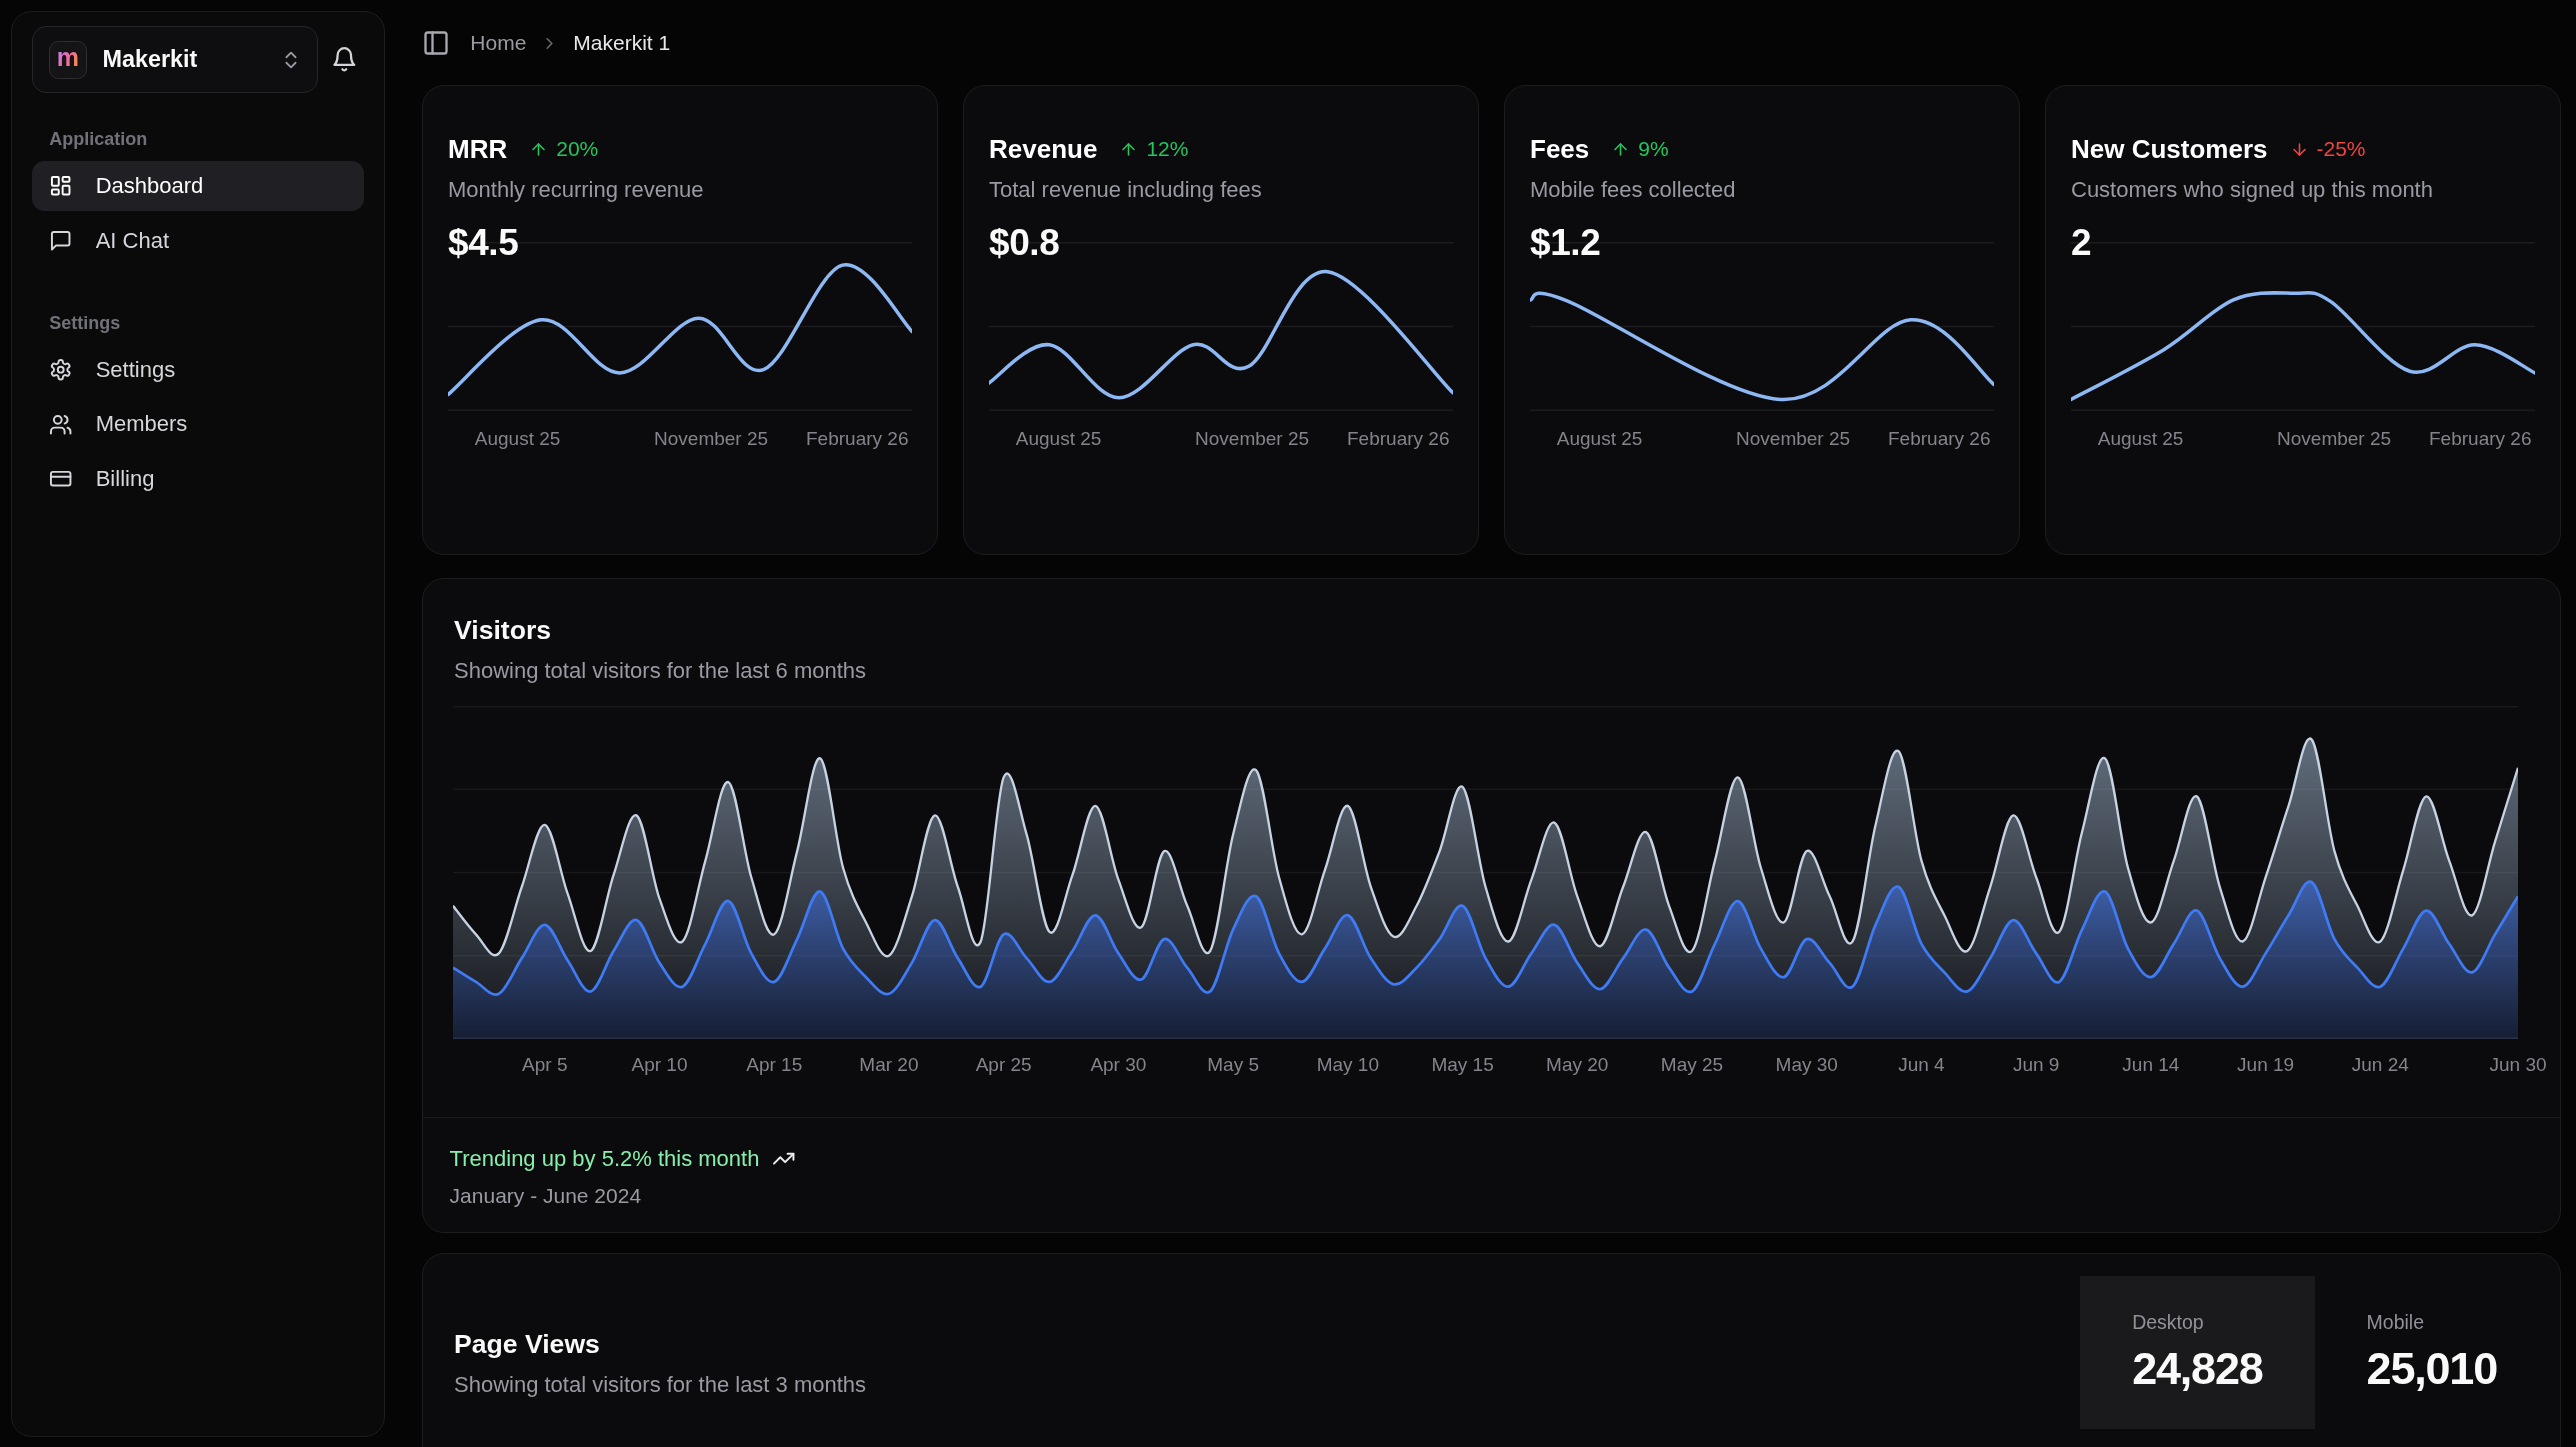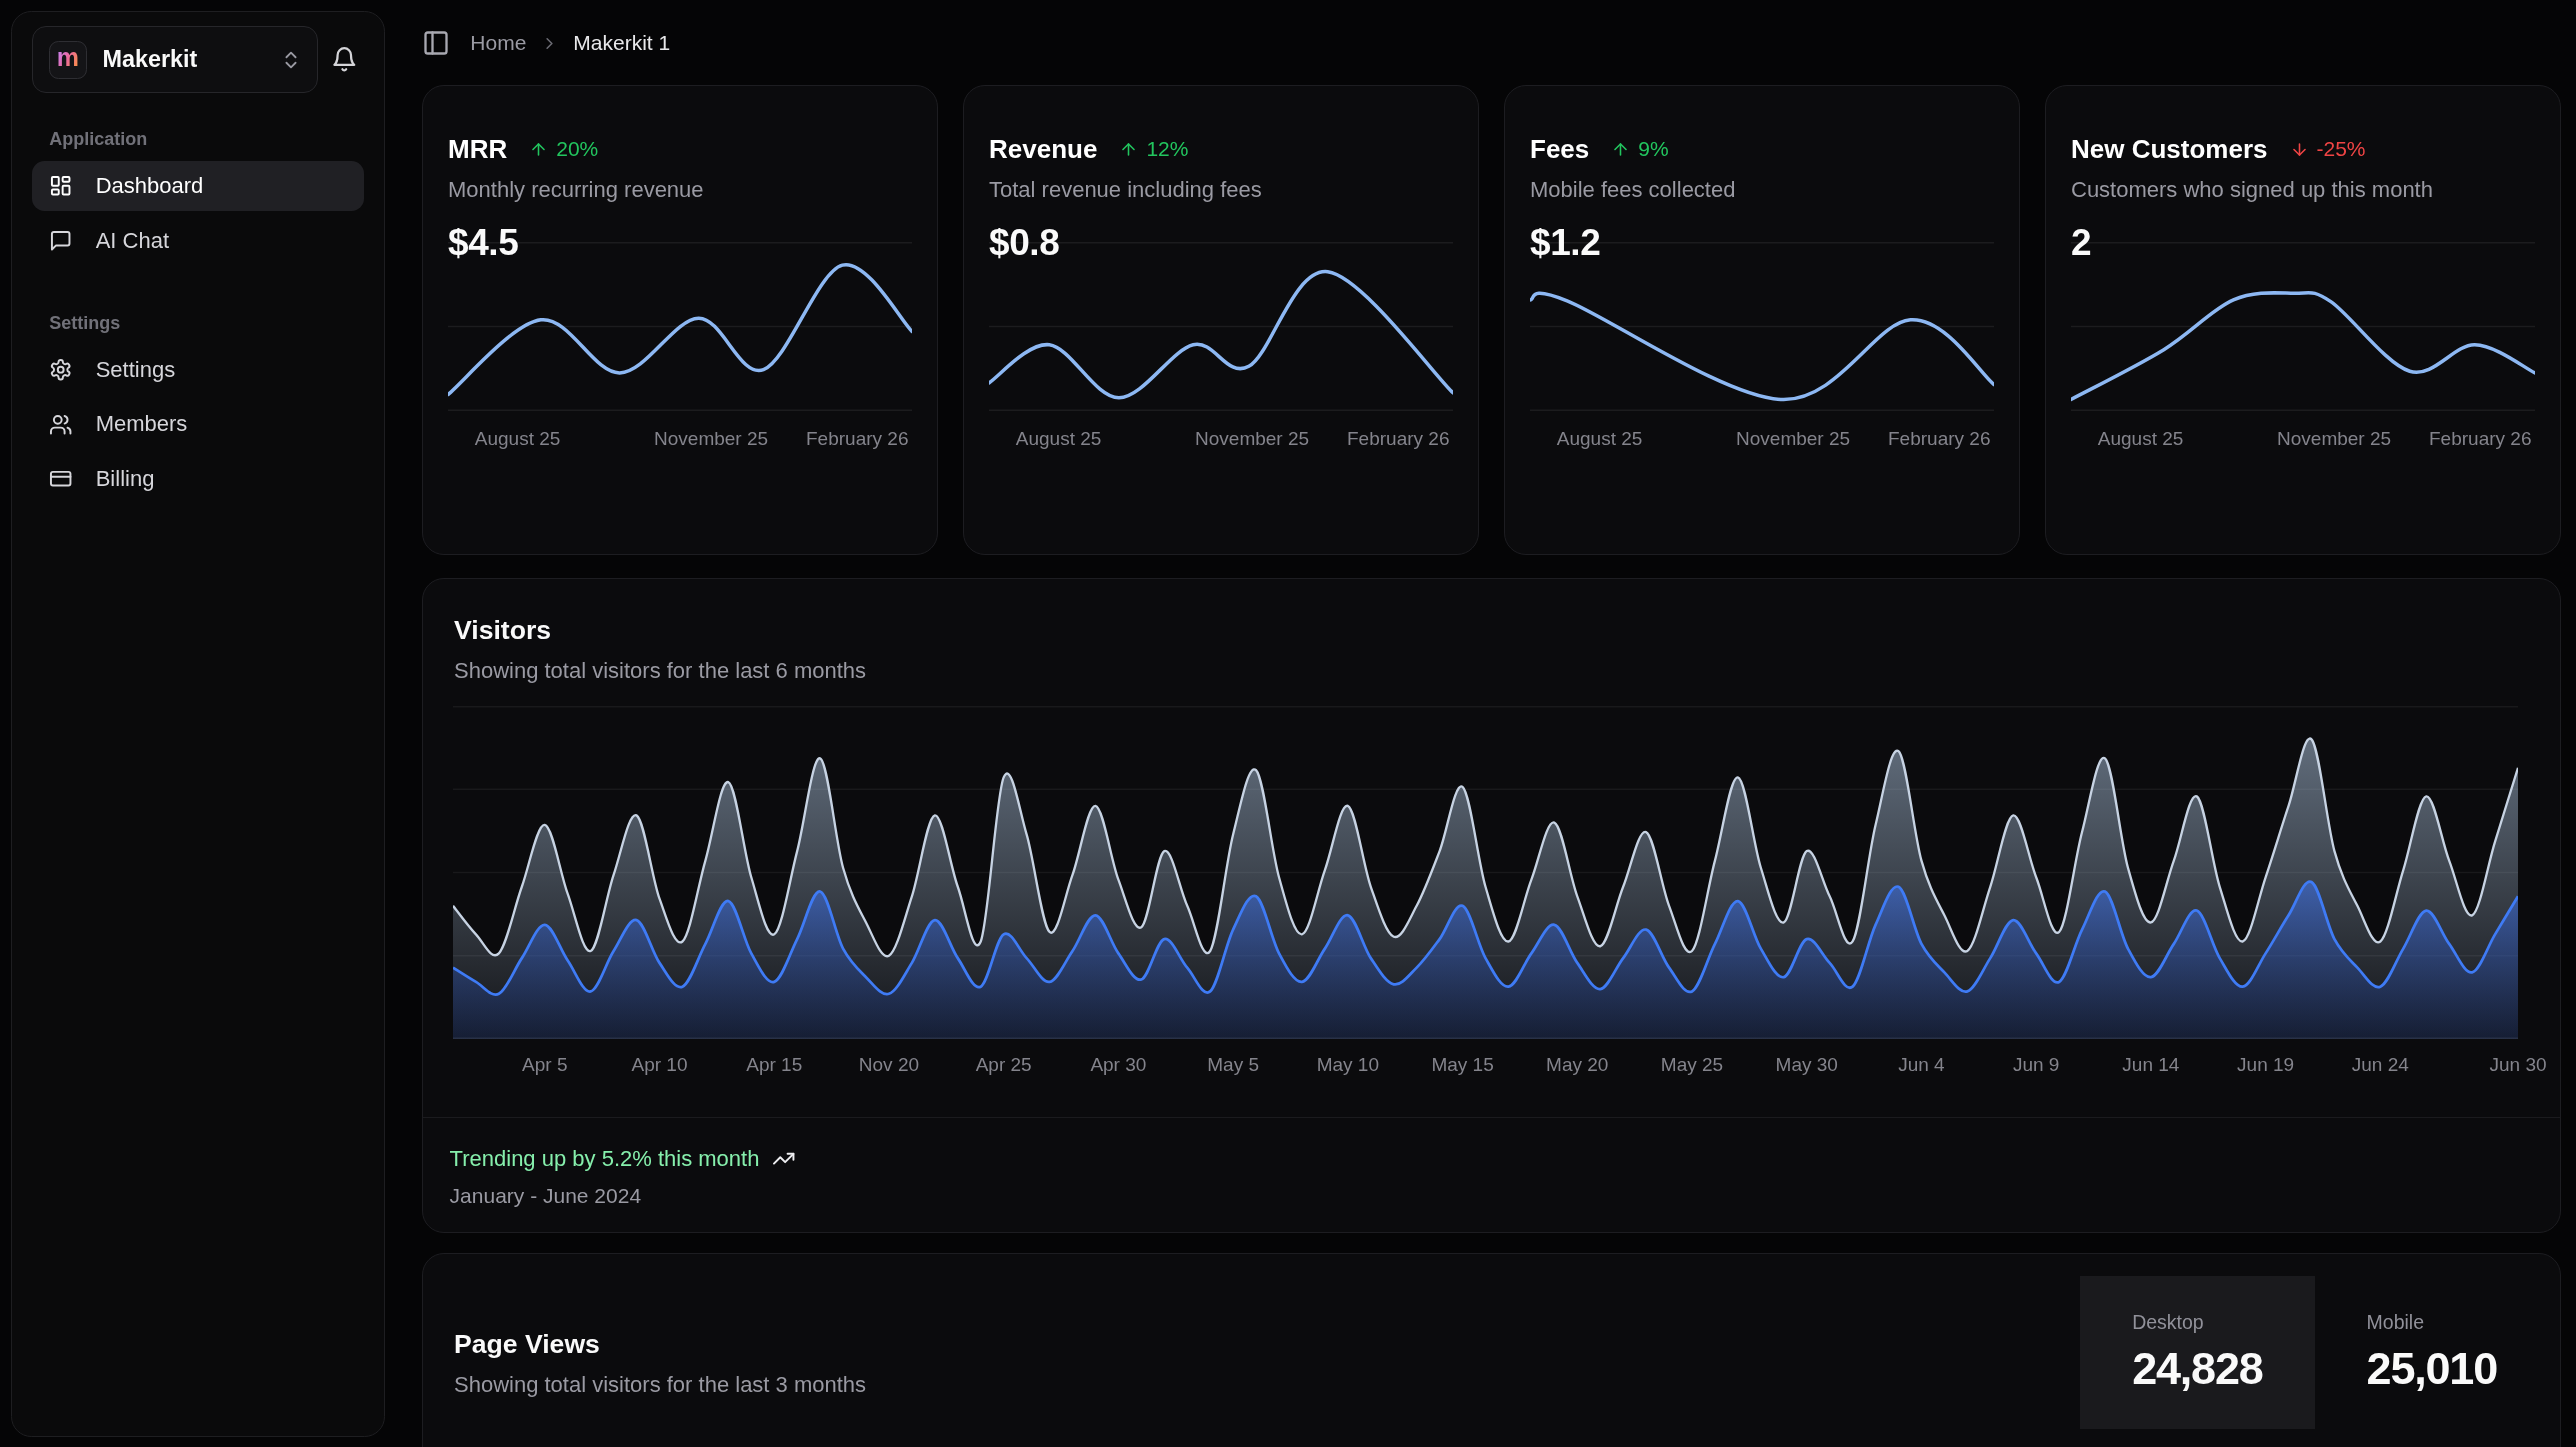--- a/index.html
+++ b/index.html
@@ -392,21 +392,21 @@
             <path d="M 0 255.6 C 4.9259259259259265 261.6857142857143 19.703703703703702 281.9714285714286 29.555555555555557 292.11428571428576 C 39.40740740740741 302.2571428571429 49.25925925925926 326.6 59.111111111111114 316.45714285714286 C 68.96296296296296 306.3142857142857 78.81481481481482 258.64285714285717 88.66666666666667 231.25714285714287 C 98.51851851851852 203.87142857142857 108.37037037037038 150.62142857142854 118.22222222222223 152.1428571428571 C 128.07407407407408 153.66428571428568 137.92592592592592 213.50714285714284 147.77777777777777 240.38571428571427 C 157.62962962962962 267.26428571428573 167.4814814814815 317.4714285714286 177.33333333333334 313.4142857142857 C 187.1851851851852 309.35714285714283 197.03703703703704 244.95 206.88888888888889 216.04285714285714 C 216.74074074074073 187.1357142857143 226.5925925925926 134.90000000000003 236.44444444444446 139.9714285714286 C 246.2962962962963 145.04285714285714 256.14814814814815 219.59285714285713 266 246.47142857142856 C 275.85185185185185 273.34999999999997 285.7037037037037 309.35714285714283 295.55555555555554 301.24285714285713 C 305.4074074074074 293.12857142857143 315.25925925925924 231.76428571428573 325.1111111111111 197.7857142857143 C 334.96296296296293 163.80714285714288 344.81481481481484 93.82142857142857 354.6666666666667 97.37142857142857 C 364.51851851851853 100.92142857142856 374.3703703703703 186.62857142857143 384.2222222222222 219.0857142857143 C 394.074074074074 251.54285714285714 403.9259259259259 297.6928571428572 413.77777777777777 292.11428571428576 C 423.6296296296296 286.53571428571433 433.48148148148147 223.14285714285717 443.3333333333333 185.61428571428573 C 453.18518518518516 148.0857142857143 463.03703703703707 63.39285714285712 472.8888888888889 66.94285714285712 C 482.74074074074076 70.49285714285712 492.5925925925926 171.9214285714286 502.44444444444446 206.91428571428574 C 512.2962962962963 241.90714285714287 522.1481481481482 258.13571428571424 532 276.9 C 541.8518518518518 295.6642857142857 551.7037037037037 325.0785714285714 561.5555555555555 319.5 C 571.4074074074074 313.9214285714286 581.2592592592592 273.35 591.1111111111111 243.42857142857144 C 600.9629629629629 213.50714285714287 610.8148148148148 142.00000000000003 620.6666666666666 139.9714285714286 C 630.5185185185185 137.94285714285715 640.3703703703703 204.37857142857143 650.2222222222222 231.25714285714287 C 660.074074074074 258.1357142857143 669.9259259259259 324.57142857142856 679.7777777777777 301.24285714285713 C 689.6296296296296 277.9142857142857 699.4814814814815 114.10714285714285 709.3333333333334 91.28571428571428 C 719.1851851851852 68.46428571428571 729.0370370370371 131.34999999999997 738.8888888888889 164.3142857142857 C 748.7407407407408 197.2785714285714 758.5925925925925 280.45 768.4444444444443 289.07142857142856 C 778.2962962962962 297.6928571428571 788.1481481481482 242.92142857142858 798 216.04285714285714 C 807.8518518518518 189.1642857142857 817.7037037037037 126.78571428571429 827.5555555555555 127.80000000000001 C 837.4074074074074 128.81428571428572 847.2592592592594 196.26428571428573 857.1111111111112 222.12857142857143 C 866.962962962963 247.99285714285713 876.8148148148148 289.07142857142856 886.6666666666666 282.98571428571427 C 896.5185185185185 276.9 906.3703703703703 190.17857142857144 916.2222222222222 185.61428571428573 C 926.074074074074 181.05 935.925925925926 234.3 945.7777777777778 255.6 C 955.6296296296297 276.9 965.4814814814814 328.62857142857143 975.3333333333333 313.4142857142857 C 985.1851851851851 298.2 995.0370370370371 202.85714285714283 1004.8888888888889 164.3142857142857 C 1014.7407407407408 125.77142857142854 1024.5925925925926 73.02857142857141 1034.4444444444446 82.15714285714284 C 1044.2962962962965 91.28571428571428 1054.1481481481483 184.09285714285713 1064 219.0857142857143 C 1073.8518518518517 254.07857142857145 1083.7037037037035 293.63571428571436 1093.5555555555554 292.11428571428576 C 1103.4074074074074 290.59285714285716 1113.2592592592591 237.34285714285716 1123.111111111111 209.95714285714286 C 1132.962962962963 182.57142857142856 1142.8148148148148 124.25000000000001 1152.6666666666667 127.80000000000001 C 1162.5185185185187 131.35000000000002 1172.3703703703704 203.36428571428573 1182.2222222222222 231.25714285714287 C 1192.074074074074 259.15 1201.925925925926 291.09999999999997 1211.7777777777778 295.15714285714284 C 1221.6296296296296 299.2142857142857 1231.4814814814813 273.85714285714283 1241.3333333333333 255.6 C 1251.1851851851852 237.34285714285716 1261.037037037037 210.9714285714286 1270.888888888889 185.61428571428573 C 1280.7407407407409 160.25714285714287 1290.5925925925926 95.85 1300.4444444444443 103.45714285714286 C 1310.296296296296 111.06428571428572 1320.1481481481483 198.29285714285714 1330 231.25714285714287 C 1339.8518518518517 264.2214285714286 1349.7037037037035 302.76428571428573 1359.5555555555554 301.24285714285713 C 1369.4074074074074 299.72142857142853 1379.2592592592591 247.4857142857143 1389.111111111111 222.12857142857143 C 1398.962962962963 196.77142857142857 1408.8148148148148 145.54999999999995 1418.6666666666667 149.09999999999997 C 1428.5185185185187 152.64999999999998 1438.3703703703704 217.05714285714288 1448.2222222222222 243.42857142857144 C 1458.074074074074 269.8 1467.925925925926 309.35714285714283 1477.7777777777778 307.3285714285714 C 1487.6296296296296 305.3 1497.4814814814815 255.60000000000002 1507.3333333333333 231.25714285714287 C 1517.185185185185 206.9142857142857 1527.0370370370367 157.2142857142857 1536.8888888888887 161.27142857142854 C 1546.7407407407406 165.3285714285714 1556.5925925925926 230.24285714285713 1566.4444444444446 255.6 C 1576.2962962962965 280.95714285714286 1586.1481481481483 323.05 1596 313.4142857142857 C 1605.8518518518517 303.7785714285714 1615.703703703704 234.80714285714288 1625.5555555555557 197.7857142857143 C 1635.4074074074074 160.76428571428573 1645.2592592592594 89.7642857142857 1655.111111111111 91.28571428571428 C 1664.9629629629628 92.80714285714285 1674.8148148148146 175.97857142857146 1684.6666666666665 206.91428571428574 C 1694.5185185185185 237.85000000000002 1704.3703703703704 280.45 1714.2222222222224 276.9 C 1724.0740740740744 273.34999999999997 1733.925925925926 191.19285714285715 1743.7777777777778 185.61428571428573 C 1753.6296296296296 180.0357142857143 1763.4814814814813 224.15714285714287 1773.3333333333333 243.42857142857144 C 1783.1851851851852 262.7 1793.037037037037 316.45714285714286 1802.888888888889 301.24285714285713 C 1812.7407407407409 286.0285714285714 1822.5925925925926 192.7142857142857 1832.4444444444443 152.1428571428571 C 1842.296296296296 111.57142857142853 1852.1481481481478 50.20714285714282 1861.9999999999998 57.81428571428569 C 1871.8518518518517 65.42142857142855 1881.7037037037037 162.79285714285714 1891.5555555555557 197.7857142857143 C 1901.4074074074076 232.77857142857147 1911.2592592592594 248.50000000000003 1921.111111111111 267.7714285714286 C 1930.9629629629628 287.04285714285714 1940.8148148148148 319.5 1950.6666666666665 313.4142857142857 C 1960.5185185185182 307.3285714285714 1970.3703703703702 260.1642857142857 1980.2222222222222 231.25714285714287 C 1990.0740740740741 202.35000000000002 1999.9259259259259 142.00000000000003 2009.7777777777778 139.9714285714286 C 2019.6296296296298 137.94285714285715 2029.4814814814815 194.2357142857143 2039.3333333333335 219.0857142857143 C 2049.185185185185 243.93571428571428 2059.0370370370374 298.70714285714286 2068.888888888889 289.07142857142856 C 2078.740740740741 279.43571428571425 2088.5925925925926 198.29285714285712 2098.4444444444443 161.27142857142854 C 2108.296296296296 124.24999999999997 2118.1481481481483 59.33571428571425 2128 66.94285714285712 C 2137.8518518518517 74.54999999999998 2147.703703703704 171.9214285714286 2157.5555555555557 206.91428571428574 C 2167.4074074074074 241.90714285714287 2177.259259259259 278.4214285714286 2187.111111111111 276.9 C 2196.9629629629626 275.3785714285714 2206.8148148148152 224.66428571428574 2216.666666666667 197.7857142857143 C 2226.5185185185187 170.90714285714287 2236.3703703703704 110.05000000000001 2246.222222222222 115.62857142857143 C 2256.074074074074 121.20714285714286 2265.925925925926 200.32142857142858 2275.777777777778 231.25714285714287 C 2285.6296296296296 262.1928571428572 2295.4814814814818 303.27142857142854 2305.3333333333335 301.24285714285713 C 2315.185185185185 299.2142857142857 2325.037037037037 247.99285714285713 2334.8888888888887 219.0857142857143 C 2344.7407407407404 190.17857142857144 2354.5925925925926 157.21428571428572 2364.4444444444443 127.80000000000001 C 2374.296296296296 98.38571428571429 2384.1481481481483 32.96428571428568 2394 42.599999999999966 C 2403.8518518518517 52.23571428571425 2413.703703703704 150.11428571428573 2423.5555555555557 185.61428571428573 C 2433.4074074074074 221.11428571428573 2443.2592592592596 236.32857142857142 2453.1111111111113 255.6 C 2462.962962962963 274.87142857142857 2472.814814814815 308.84999999999997 2482.6666666666665 301.24285714285713 C 2492.5185185185182 293.6357142857143 2502.3703703703704 240.89285714285714 2512.222222222222 209.95714285714286 C 2522.074074074074 179.02142857142857 2531.925925925926 117.65714285714286 2541.777777777778 115.62857142857143 C 2551.6296296296296 113.60000000000001 2561.4814814814818 172.42857142857144 2571.3333333333335 197.7857142857143 C 2581.185185185185 223.14285714285717 2591.037037037037 271.8285714285715 2600.8888888888887 267.7714285714286 C 2610.7407407407404 263.7142857142857 2620.5925925925926 204.8857142857143 2630.4444444444443 173.44285714285715 C 2640.296296296296 142 2655.074074074074 94.83571428571427 2660 79.1142857142857 L 2660 426 L 0 426 Z" fill="url(#gradUpper)"></path>
             <path d="M 0 334.7142857142857 C 4.9259259259259265 337.75714285714287 19.703703703703702 347.39285714285717 29.555555555555557 352.9714285714286 C 39.40740740740741 358.55 49.25925925925926 373.25714285714287 59.111111111111114 368.1857142857143 C 68.96296296296296 363.11428571428576 78.81481481481482 337.25 88.66666666666667 322.54285714285714 C 98.51851851851852 307.8357142857143 108.37037037037038 279.4357142857143 118.22222222222223 279.9428571428572 C 128.07407407407408 280.45000000000005 137.92592592592592 311.3857142857143 147.77777777777777 325.5857142857143 C 157.62962962962962 339.7857142857143 167.4814814814815 367.1714285714286 177.33333333333334 365.14285714285717 C 187.1851851851852 363.11428571428576 197.03703703703704 328.62857142857143 206.88888888888889 313.4142857142857 C 216.74074074074073 298.2 226.5925925925926 271.3214285714286 236.44444444444446 273.8571428571429 C 246.2962962962963 276.39285714285717 256.14814814814815 314.42857142857144 266 328.62857142857143 C 275.85185185185185 342.8285714285714 285.7037037037037 363.11428571428576 295.55555555555554 359.0571428571429 C 305.4074074074074 355 315.25925925925924 322.54285714285714 325.1111111111111 304.2857142857143 C 334.96296296296293 286.0285714285714 344.81481481481484 247.48571428571427 354.6666666666667 249.5142857142857 C 364.51851851851853 251.54285714285714 374.3703703703703 299.2142857142857 384.2222222222222 316.45714285714286 C 394.074074074074 333.7 403.9259259259259 356.01428571428573 413.77777777777777 352.9714285714286 C 423.6296296296296 349.92857142857144 433.48148148148147 317.47142857142853 443.3333333333333 298.2 C 453.18518518518516 278.92857142857144 463.03703703703707 235.31428571428572 472.8888888888889 237.34285714285716 C 482.74074074074076 239.3714285714286 492.5925925925926 292.1142857142857 502.44444444444446 310.37142857142857 C 512.2962962962963 328.62857142857143 522.1481481481482 337.25 532 346.8857142857143 C 541.8518518518518 356.5214285714286 551.7037037037037 371.22857142857146 561.5555555555555 368.1857142857143 C 571.4074074074074 365.14285714285717 581.2592592592592 344.35 591.1111111111111 328.62857142857143 C 600.9629629629629 312.90714285714284 610.8148148148148 274.8714285714286 620.6666666666666 273.8571428571429 C 630.5185185185185 272.84285714285716 640.3703703703703 308.34285714285716 650.2222222222222 322.54285714285714 C 660.074074074074 336.74285714285713 669.9259259259259 364.12857142857143 679.7777777777777 359.0571428571429 C 689.6296296296296 353.9857142857143 699.4814814814815 298.20000000000005 709.3333333333334 292.11428571428576 C 719.1851851851852 286.02857142857147 729.0370370370371 312.4 738.8888888888889 322.54285714285714 C 748.7407407407408 332.6857142857143 758.5925925925925 354.49285714285713 768.4444444444443 352.9714285714286 C 778.2962962962962 351.45000000000005 788.1481481481482 327.6142857142857 798 313.4142857142857 C 807.8518518518518 299.2142857142857 817.7037037037037 267.26428571428573 827.5555555555555 267.7714285714286 C 837.4074074074074 268.27857142857147 847.2592592592594 302.76428571428573 857.1111111111112 316.45714285714286 C 866.962962962963 330.15 876.8148148148148 352.9714285714286 886.6666666666666 349.92857142857144 C 896.5185185185185 346.8857142857143 906.3703703703703 300.73571428571427 916.2222222222222 298.2 C 926.074074074074 295.6642857142857 935.925925925926 323.5571428571429 945.7777777777778 334.7142857142857 C 955.6296296296297 345.87142857142857 965.4814814814814 373.25714285714287 975.3333333333333 365.14285714285717 C 985.1851851851851 357.02857142857147 995.0370370370371 306.31428571428575 1004.8888888888889 286.02857142857147 C 1014.7407407407408 265.7428571428572 1024.5925925925926 238.3571428571429 1034.4444444444446 243.42857142857144 C 1044.2962962962965 248.5 1054.1481481481483 298.2 1064 316.45714285714286 C 1073.8518518518517 334.7142857142857 1083.7037037037035 353.9857142857143 1093.5555555555554 352.9714285714286 C 1103.4074074074074 351.95714285714286 1113.2592592592591 324.57142857142856 1123.111111111111 310.37142857142857 C 1132.962962962963 296.1714285714286 1142.8148148148148 265.7428571428572 1152.6666666666667 267.7714285714286 C 1162.5185185185187 269.8 1172.3703703703704 307.8357142857143 1182.2222222222222 322.54285714285714 C 1192.074074074074 337.25 1201.925925925926 353.9857142857143 1211.7777777777778 356.01428571428573 C 1221.6296296296296 358.04285714285714 1231.4814814814813 344.35 1241.3333333333333 334.7142857142857 C 1251.1851851851852 325.0785714285714 1261.037037037037 311.3857142857143 1270.888888888889 298.2 C 1280.7407407407409 285.0142857142857 1290.5925925925926 251.54285714285714 1300.4444444444443 255.6 C 1310.296296296296 259.65714285714284 1320.1481481481483 305.3 1330 322.54285714285714 C 1339.8518518518517 339.7857142857143 1349.7037037037035 360.0714285714286 1359.5555555555554 359.0571428571429 C 1369.4074074074074 358.04285714285714 1379.2592592592591 329.6428571428571 1389.111111111111 316.45714285714286 C 1398.962962962963 303.2714285714286 1408.8148148148148 277.91428571428577 1418.6666666666667 279.9428571428572 C 1428.5185185185187 281.9714285714286 1438.3703703703704 314.9357142857143 1448.2222222222222 328.62857142857143 C 1458.074074074074 342.32142857142856 1467.925925925926 363.11428571428576 1477.7777777777778 362.1 C 1487.6296296296296 361.0857142857143 1497.4814814814815 335.2214285714286 1507.3333333333333 322.54285714285714 C 1517.185185185185 309.8642857142857 1527.0370370370367 284.00000000000006 1536.8888888888887 286.02857142857147 C 1546.7407407407406 288.0571428571429 1556.5925925925926 321.52857142857147 1566.4444444444446 334.7142857142857 C 1576.2962962962965 347.9 1586.1481481481483 370.2142857142857 1596 365.14285714285717 C 1605.8518518518517 360.0714285714286 1615.703703703704 323.5571428571429 1625.5555555555557 304.2857142857143 C 1635.4074074074074 285.0142857142857 1645.2592592592594 248.5 1655.111111111111 249.5142857142857 C 1664.9629629629628 250.5285714285714 1674.8148148148146 294.1428571428571 1684.6666666666665 310.37142857142857 C 1694.5185185185185 326.6 1704.3703703703704 348.9142857142857 1714.2222222222224 346.8857142857143 C 1724.0740740740744 344.8571428571429 1733.925925925926 301.24285714285713 1743.7777777777778 298.2 C 1753.6296296296296 295.15714285714284 1763.4814814814813 318.48571428571427 1773.3333333333333 328.62857142857143 C 1783.1851851851852 338.7714285714286 1793.037037037037 367.1714285714286 1802.888888888889 359.0571428571429 C 1812.7407407407409 350.9428571428572 1822.5925925925926 301.2428571428572 1832.4444444444443 279.9428571428572 C 1842.296296296296 258.64285714285717 1852.1481481481478 227.20000000000002 1861.9999999999998 231.25714285714287 C 1871.8518518518517 235.31428571428572 1881.7037037037037 286.0285714285714 1891.5555555555557 304.2857142857143 C 1901.4074074074076 322.54285714285714 1911.2592592592594 330.65714285714284 1921.111111111111 340.8 C 1930.9629629629628 350.9428571428572 1940.8148148148148 368.1857142857143 1950.6666666666665 365.14285714285717 C 1960.5185185185182 362.1 1970.3703703703702 337.75714285714287 1980.2222222222222 322.54285714285714 C 1990.0740740740741 307.3285714285714 1999.9259259259259 274.8714285714286 2009.7777777777778 273.8571428571429 C 2019.6296296296298 272.84285714285716 2029.4814814814815 303.2714285714286 2039.3333333333335 316.45714285714286 C 2049.185185185185 329.6428571428571 2059.0370370370374 358.04285714285714 2068.888888888889 352.9714285714286 C 2078.740740740741 347.90000000000003 2088.5925925925926 305.30000000000007 2098.4444444444443 286.02857142857147 C 2108.296296296296 266.75714285714287 2118.1481481481483 233.2857142857143 2128 237.34285714285716 C 2137.8518518518517 241.4 2147.703703703704 292.1142857142857 2157.5555555555557 310.37142857142857 C 2167.4074074074074 328.62857142857143 2177.259259259259 347.90000000000003 2187.111111111111 346.8857142857143 C 2196.9629629629626 345.87142857142857 2206.8148148148152 318.48571428571427 2216.666666666667 304.2857142857143 C 2226.5185185185187 290.0857142857143 2236.3703703703704 258.64285714285717 2246.222222222222 261.6857142857143 C 2256.074074074074 264.72857142857146 2265.925925925926 306.3142857142857 2275.777777777778 322.54285714285714 C 2285.6296296296296 338.7714285714286 2295.4814814814818 360.0714285714286 2305.3333333333335 359.0571428571429 C 2315.185185185185 358.04285714285714 2325.037037037037 331.6714285714286 2334.8888888888887 316.45714285714286 C 2344.7407407407404 301.24285714285713 2354.5925925925926 282.9857142857143 2364.4444444444443 267.7714285714286 C 2374.296296296296 252.55714285714288 2384.1481481481483 220.10000000000002 2394 225.17142857142858 C 2403.8518518518517 230.24285714285713 2413.703703703704 279.9428571428571 2423.5555555555557 298.2 C 2433.4074074074074 316.45714285714286 2443.2592592592596 324.57142857142856 2453.1111111111113 334.7142857142857 C 2462.962962962963 344.8571428571429 2472.814814814815 363.11428571428576 2482.6666666666665 359.0571428571429 C 2492.5185185185182 355 2502.3703703703704 326.6 2512.222222222222 310.37142857142857 C 2522.074074074074 294.1428571428571 2531.925925925926 262.70000000000005 2541.777777777778 261.6857142857143 C 2551.6296296296296 260.6714285714286 2561.4814814814818 291.1 2571.3333333333335 304.2857142857143 C 2581.185185185185 317.47142857142853 2591.037037037037 342.8285714285714 2600.8888888888887 340.8 C 2610.7407407407404 338.7714285714286 2620.5925925925926 308.34285714285716 2630.4444444444443 292.11428571428576 C 2640.296296296296 275.88571428571436 2655.074074074074 251.54285714285717 2660 243.42857142857144 L 2660 426 L 0 426 Z" fill="url(#gradLower)"></path>
             <path d="M 0 255.6 C 4.9259259259259265 261.6857142857143 19.703703703703702 281.9714285714286 29.555555555555557 292.11428571428576 C 39.40740740740741 302.2571428571429 49.25925925925926 326.6 59.111111111111114 316.45714285714286 C 68.96296296296296 306.3142857142857 78.81481481481482 258.64285714285717 88.66666666666667 231.25714285714287 C 98.51851851851852 203.87142857142857 108.37037037037038 150.62142857142854 118.22222222222223 152.1428571428571 C 128.07407407407408 153.66428571428568 137.92592592592592 213.50714285714284 147.77777777777777 240.38571428571427 C 157.62962962962962 267.26428571428573 167.4814814814815 317.4714285714286 177.33333333333334 313.4142857142857 C 187.1851851851852 309.35714285714283 197.03703703703704 244.95 206.88888888888889 216.04285714285714 C 216.74074074074073 187.1357142857143 226.5925925925926 134.90000000000003 236.44444444444446 139.9714285714286 C 246.2962962962963 145.04285714285714 256.14814814814815 219.59285714285713 266 246.47142857142856 C 275.85185185185185 273.34999999999997 285.7037037037037 309.35714285714283 295.55555555555554 301.24285714285713 C 305.4074074074074 293.12857142857143 315.25925925925924 231.76428571428573 325.1111111111111 197.7857142857143 C 334.96296296296293 163.80714285714288 344.81481481481484 93.82142857142857 354.6666666666667 97.37142857142857 C 364.51851851851853 100.92142857142856 374.3703703703703 186.62857142857143 384.2222222222222 219.0857142857143 C 394.074074074074 251.54285714285714 403.9259259259259 297.6928571428572 413.77777777777777 292.11428571428576 C 423.6296296296296 286.53571428571433 433.48148148148147 223.14285714285717 443.3333333333333 185.61428571428573 C 453.18518518518516 148.0857142857143 463.03703703703707 63.39285714285712 472.8888888888889 66.94285714285712 C 482.74074074074076 70.49285714285712 492.5925925925926 171.9214285714286 502.44444444444446 206.91428571428574 C 512.2962962962963 241.90714285714287 522.1481481481482 258.13571428571424 532 276.9 C 541.8518518518518 295.6642857142857 551.7037037037037 325.0785714285714 561.5555555555555 319.5 C 571.4074074074074 313.9214285714286 581.2592592592592 273.35 591.1111111111111 243.42857142857144 C 600.9629629629629 213.50714285714287 610.8148148148148 142.00000000000003 620.6666666666666 139.9714285714286 C 630.5185185185185 137.94285714285715 640.3703703703703 204.37857142857143 650.2222222222222 231.25714285714287 C 660.074074074074 258.1357142857143 669.9259259259259 324.57142857142856 679.7777777777777 301.24285714285713 C 689.6296296296296 277.9142857142857 699.4814814814815 114.10714285714285 709.3333333333334 91.28571428571428 C 719.1851851851852 68.46428571428571 729.0370370370371 131.34999999999997 738.8888888888889 164.3142857142857 C 748.7407407407408 197.2785714285714 758.5925925925925 280.45 768.4444444444443 289.07142857142856 C 778.2962962962962 297.6928571428571 788.1481481481482 242.92142857142858 798 216.04285714285714 C 807.8518518518518 189.1642857142857 817.7037037037037 126.78571428571429 827.5555555555555 127.80000000000001 C 837.4074074074074 128.81428571428572 847.2592592592594 196.26428571428573 857.1111111111112 222.12857142857143 C 866.962962962963 247.99285714285713 876.8148148148148 289.07142857142856 886.6666666666666 282.98571428571427 C 896.5185185185185 276.9 906.3703703703703 190.17857142857144 916.2222222222222 185.61428571428573 C 926.074074074074 181.05 935.925925925926 234.3 945.7777777777778 255.6 C 955.6296296296297 276.9 965.4814814814814 328.62857142857143 975.3333333333333 313.4142857142857 C 985.1851851851851 298.2 995.0370370370371 202.85714285714283 1004.8888888888889 164.3142857142857 C 1014.7407407407408 125.77142857142854 1024.5925925925926 73.02857142857141 1034.4444444444446 82.15714285714284 C 1044.2962962962965 91.28571428571428 1054.1481481481483 184.09285714285713 1064 219.0857142857143 C 1073.8518518518517 254.07857142857145 1083.7037037037035 293.63571428571436 1093.5555555555554 292.11428571428576 C 1103.4074074074074 290.59285714285716 1113.2592592592591 237.34285714285716 1123.111111111111 209.95714285714286 C 1132.962962962963 182.57142857142856 1142.8148148148148 124.25000000000001 1152.6666666666667 127.80000000000001 C 1162.5185185185187 131.35000000000002 1172.3703703703704 203.36428571428573 1182.2222222222222 231.25714285714287 C 1192.074074074074 259.15 1201.925925925926 291.09999999999997 1211.7777777777778 295.15714285714284 C 1221.6296296296296 299.2142857142857 1231.4814814814813 273.85714285714283 1241.3333333333333 255.6 C 1251.1851851851852 237.34285714285716 1261.037037037037 210.9714285714286 1270.888888888889 185.61428571428573 C 1280.7407407407409 160.25714285714287 1290.5925925925926 95.85 1300.4444444444443 103.45714285714286 C 1310.296296296296 111.06428571428572 1320.1481481481483 198.29285714285714 1330 231.25714285714287 C 1339.8518518518517 264.2214285714286 1349.7037037037035 302.76428571428573 1359.5555555555554 301.24285714285713 C 1369.4074074074074 299.72142857142853 1379.2592592592591 247.4857142857143 1389.111111111111 222.12857142857143 C 1398.962962962963 196.77142857142857 1408.8148148148148 145.54999999999995 1418.6666666666667 149.09999999999997 C 1428.5185185185187 152.64999999999998 1438.3703703703704 217.05714285714288 1448.2222222222222 243.42857142857144 C 1458.074074074074 269.8 1467.925925925926 309.35714285714283 1477.7777777777778 307.3285714285714 C 1487.6296296296296 305.3 1497.4814814814815 255.60000000000002 1507.3333333333333 231.25714285714287 C 1517.185185185185 206.9142857142857 1527.0370370370367 157.2142857142857 1536.8888888888887 161.27142857142854 C 1546.7407407407406 165.3285714285714 1556.5925925925926 230.24285714285713 1566.4444444444446 255.6 C 1576.2962962962965 280.95714285714286 1586.1481481481483 323.05 1596 313.4142857142857 C 1605.8518518518517 303.7785714285714 1615.703703703704 234.80714285714288 1625.5555555555557 197.7857142857143 C 1635.4074074074074 160.76428571428573 1645.2592592592594 89.7642857142857 1655.111111111111 91.28571428571428 C 1664.9629629629628 92.80714285714285 1674.8148148148146 175.97857142857146 1684.6666666666665 206.91428571428574 C 1694.5185185185185 237.85000000000002 1704.3703703703704 280.45 1714.2222222222224 276.9 C 1724.0740740740744 273.34999999999997 1733.925925925926 191.19285714285715 1743.7777777777778 185.61428571428573 C 1753.6296296296296 180.0357142857143 1763.4814814814813 224.15714285714287 1773.3333333333333 243.42857142857144 C 1783.1851851851852 262.7 1793.037037037037 316.45714285714286 1802.888888888889 301.24285714285713 C 1812.7407407407409 286.0285714285714 1822.5925925925926 192.7142857142857 1832.4444444444443 152.1428571428571 C 1842.296296296296 111.57142857142853 1852.1481481481478 50.20714285714282 1861.9999999999998 57.81428571428569 C 1871.8518518518517 65.42142857142855 1881.7037037037037 162.79285714285714 1891.5555555555557 197.7857142857143 C 1901.4074074074076 232.77857142857147 1911.2592592592594 248.50000000000003 1921.111111111111 267.7714285714286 C 1930.9629629629628 287.04285714285714 1940.8148148148148 319.5 1950.6666666666665 313.4142857142857 C 1960.5185185185182 307.3285714285714 1970.3703703703702 260.1642857142857 1980.2222222222222 231.25714285714287 C 1990.0740740740741 202.35000000000002 1999.9259259259259 142.00000000000003 2009.7777777777778 139.9714285714286 C 2019.6296296296298 137.94285714285715 2029.4814814814815 194.2357142857143 2039.3333333333335 219.0857142857143 C 2049.185185185185 243.93571428571428 2059.0370370370374 298.70714285714286 2068.888888888889 289.07142857142856 C 2078.740740740741 279.43571428571425 2088.5925925925926 198.29285714285712 2098.4444444444443 161.27142857142854 C 2108.296296296296 124.24999999999997 2118.1481481481483 59.33571428571425 2128 66.94285714285712 C 2137.8518518518517 74.54999999999998 2147.703703703704 171.9214285714286 2157.5555555555557 206.91428571428574 C 2167.4074074074074 241.90714285714287 2177.259259259259 278.4214285714286 2187.111111111111 276.9 C 2196.9629629629626 275.3785714285714 2206.8148148148152 224.66428571428574 2216.666666666667 197.7857142857143 C 2226.5185185185187 170.90714285714287 2236.3703703703704 110.05000000000001 2246.222222222222 115.62857142857143 C 2256.074074074074 121.20714285714286 2265.925925925926 200.32142857142858 2275.777777777778 231.25714285714287 C 2285.6296296296296 262.1928571428572 2295.4814814814818 303.27142857142854 2305.3333333333335 301.24285714285713 C 2315.185185185185 299.2142857142857 2325.037037037037 247.99285714285713 2334.8888888888887 219.0857142857143 C 2344.7407407407404 190.17857142857144 2354.5925925925926 157.21428571428572 2364.4444444444443 127.80000000000001 C 2374.296296296296 98.38571428571429 2384.1481481481483 32.96428571428568 2394 42.599999999999966 C 2403.8518518518517 52.23571428571425 2413.703703703704 150.11428571428573 2423.5555555555557 185.61428571428573 C 2433.4074074074074 221.11428571428573 2443.2592592592596 236.32857142857142 2453.1111111111113 255.6 C 2462.962962962963 274.87142857142857 2472.814814814815 308.84999999999997 2482.6666666666665 301.24285714285713 C 2492.5185185185182 293.6357142857143 2502.3703703703704 240.89285714285714 2512.222222222222 209.95714285714286 C 2522.074074074074 179.02142857142857 2531.925925925926 117.65714285714286 2541.777777777778 115.62857142857143 C 2551.6296296296296 113.60000000000001 2561.4814814814818 172.42857142857144 2571.3333333333335 197.7857142857143 C 2581.185185185185 223.14285714285717 2591.037037037037 271.8285714285715 2600.8888888888887 267.7714285714286 C 2610.7407407407404 263.7142857142857 2620.5925925925926 204.8857142857143 2630.4444444444443 173.44285714285715 C 2640.296296296296 142 2655.074074074074 94.83571428571427 2660 79.1142857142857" fill="none" stroke="#c7d3e3" stroke-width="3"></path>
             <path d="M 0 334.7142857142857 C 4.9259259259259265 337.75714285714287 19.703703703703702 347.39285714285717 29.555555555555557 352.9714285714286 C 39.40740740740741 358.55 49.25925925925926 373.25714285714287 59.111111111111114 368.1857142857143 C 68.96296296296296 363.11428571428576 78.81481481481482 337.25 88.66666666666667 322.54285714285714 C 98.51851851851852 307.8357142857143 108.37037037037038 279.4357142857143 118.22222222222223 279.9428571428572 C 128.07407407407408 280.45000000000005 137.92592592592592 311.3857142857143 147.77777777777777 325.5857142857143 C 157.62962962962962 339.7857142857143 167.4814814814815 367.1714285714286 177.33333333333334 365.14285714285717 C 187.1851851851852 363.11428571428576 197.03703703703704 328.62857142857143 206.88888888888889 313.4142857142857 C 216.74074074074073 298.2 226.5925925925926 271.3214285714286 236.44444444444446 273.8571428571429 C 246.2962962962963 276.39285714285717 256.14814814814815 314.42857142857144 266 328.62857142857143 C 275.85185185185185 342.8285714285714 285.7037037037037 363.11428571428576 295.55555555555554 359.0571428571429 C 305.4074074074074 355 315.25925925925924 322.54285714285714 325.1111111111111 304.2857142857143 C 334.96296296296293 286.0285714285714 344.81481481481484 247.48571428571427 354.6666666666667 249.5142857142857 C 364.51851851851853 251.54285714285714 374.3703703703703 299.2142857142857 384.2222222222222 316.45714285714286 C 394.074074074074 333.7 403.9259259259259 356.01428571428573 413.77777777777777 352.9714285714286 C 423.6296296296296 349.92857142857144 433.48148148148147 317.47142857142853 443.3333333333333 298.2 C 453.18518518518516 278.92857142857144 463.03703703703707 235.31428571428572 472.8888888888889 237.34285714285716 C 482.74074074074076 239.3714285714286 492.5925925925926 292.1142857142857 502.44444444444446 310.37142857142857 C 512.2962962962963 328.62857142857143 522.1481481481482 337.25 532 346.8857142857143 C 541.8518518518518 356.5214285714286 551.7037037037037 371.22857142857146 561.5555555555555 368.1857142857143 C 571.4074074074074 365.14285714285717 581.2592592592592 344.35 591.1111111111111 328.62857142857143 C 600.9629629629629 312.90714285714284 610.8148148148148 274.8714285714286 620.6666666666666 273.8571428571429 C 630.5185185185185 272.84285714285716 640.3703703703703 308.34285714285716 650.2222222222222 322.54285714285714 C 660.074074074074 336.74285714285713 669.9259259259259 364.12857142857143 679.7777777777777 359.0571428571429 C 689.6296296296296 353.9857142857143 699.4814814814815 298.20000000000005 709.3333333333334 292.11428571428576 C 719.1851851851852 286.02857142857147 729.0370370370371 312.4 738.8888888888889 322.54285714285714 C 748.7407407407408 332.6857142857143 758.5925925925925 354.49285714285713 768.4444444444443 352.9714285714286 C 778.2962962962962 351.45000000000005 788.1481481481482 327.6142857142857 798 313.4142857142857 C 807.8518518518518 299.2142857142857 817.7037037037037 267.26428571428573 827.5555555555555 267.7714285714286 C 837.4074074074074 268.27857142857147 847.2592592592594 302.76428571428573 857.1111111111112 316.45714285714286 C 866.962962962963 330.15 876.8148148148148 352.9714285714286 886.6666666666666 349.92857142857144 C 896.5185185185185 346.8857142857143 906.3703703703703 300.73571428571427 916.2222222222222 298.2 C 926.074074074074 295.6642857142857 935.925925925926 323.5571428571429 945.7777777777778 334.7142857142857 C 955.6296296296297 345.87142857142857 965.4814814814814 373.25714285714287 975.3333333333333 365.14285714285717 C 985.1851851851851 357.02857142857147 995.0370370370371 306.31428571428575 1004.8888888888889 286.02857142857147 C 1014.7407407407408 265.7428571428572 1024.5925925925926 238.3571428571429 1034.4444444444446 243.42857142857144 C 1044.2962962962965 248.5 1054.1481481481483 298.2 1064 316.45714285714286 C 1073.8518518518517 334.7142857142857 1083.7037037037035 353.9857142857143 1093.5555555555554 352.9714285714286 C 1103.4074074074074 351.95714285714286 1113.2592592592591 324.57142857142856 1123.111111111111 310.37142857142857 C 1132.962962962963 296.1714285714286 1142.8148148148148 265.7428571428572 1152.6666666666667 267.7714285714286 C 1162.5185185185187 269.8 1172.3703703703704 307.8357142857143 1182.2222222222222 322.54285714285714 C 1192.074074074074 337.25 1201.925925925926 353.9857142857143 1211.7777777777778 356.01428571428573 C 1221.6296296296296 358.04285714285714 1231.4814814814813 344.35 1241.3333333333333 334.7142857142857 C 1251.1851851851852 325.0785714285714 1261.037037037037 311.3857142857143 1270.888888888889 298.2 C 1280.7407407407409 285.0142857142857 1290.5925925925926 251.54285714285714 1300.4444444444443 255.6 C 1310.296296296296 259.65714285714284 1320.1481481481483 305.3 1330 322.54285714285714 C 1339.8518518518517 339.7857142857143 1349.7037037037035 360.0714285714286 1359.5555555555554 359.0571428571429 C 1369.4074074074074 358.04285714285714 1379.2592592592591 329.6428571428571 1389.111111111111 316.45714285714286 C 1398.962962962963 303.2714285714286 1408.8148148148148 277.91428571428577 1418.6666666666667 279.9428571428572 C 1428.5185185185187 281.9714285714286 1438.3703703703704 314.9357142857143 1448.2222222222222 328.62857142857143 C 1458.074074074074 342.32142857142856 1467.925925925926 363.11428571428576 1477.7777777777778 362.1 C 1487.6296296296296 361.0857142857143 1497.4814814814815 335.2214285714286 1507.3333333333333 322.54285714285714 C 1517.185185185185 309.8642857142857 1527.0370370370367 284.00000000000006 1536.8888888888887 286.02857142857147 C 1546.7407407407406 288.0571428571429 1556.5925925925926 321.52857142857147 1566.4444444444446 334.7142857142857 C 1576.2962962962965 347.9 1586.1481481481483 370.2142857142857 1596 365.14285714285717 C 1605.8518518518517 360.0714285714286 1615.703703703704 323.5571428571429 1625.5555555555557 304.2857142857143 C 1635.4074074074074 285.0142857142857 1645.2592592592594 248.5 1655.111111111111 249.5142857142857 C 1664.9629629629628 250.5285714285714 1674.8148148148146 294.1428571428571 1684.6666666666665 310.37142857142857 C 1694.5185185185185 326.6 1704.3703703703704 348.9142857142857 1714.2222222222224 346.8857142857143 C 1724.0740740740744 344.8571428571429 1733.925925925926 301.24285714285713 1743.7777777777778 298.2 C 1753.6296296296296 295.15714285714284 1763.4814814814813 318.48571428571427 1773.3333333333333 328.62857142857143 C 1783.1851851851852 338.7714285714286 1793.037037037037 367.1714285714286 1802.888888888889 359.0571428571429 C 1812.7407407407409 350.9428571428572 1822.5925925925926 301.2428571428572 1832.4444444444443 279.9428571428572 C 1842.296296296296 258.64285714285717 1852.1481481481478 227.20000000000002 1861.9999999999998 231.25714285714287 C 1871.8518518518517 235.31428571428572 1881.7037037037037 286.0285714285714 1891.5555555555557 304.2857142857143 C 1901.4074074074076 322.54285714285714 1911.2592592592594 330.65714285714284 1921.111111111111 340.8 C 1930.9629629629628 350.9428571428572 1940.8148148148148 368.1857142857143 1950.6666666666665 365.14285714285717 C 1960.5185185185182 362.1 1970.3703703703702 337.75714285714287 1980.2222222222222 322.54285714285714 C 1990.0740740740741 307.3285714285714 1999.9259259259259 274.8714285714286 2009.7777777777778 273.8571428571429 C 2019.6296296296298 272.84285714285716 2029.4814814814815 303.2714285714286 2039.3333333333335 316.45714285714286 C 2049.185185185185 329.6428571428571 2059.0370370370374 358.04285714285714 2068.888888888889 352.9714285714286 C 2078.740740740741 347.90000000000003 2088.5925925925926 305.30000000000007 2098.4444444444443 286.02857142857147 C 2108.296296296296 266.75714285714287 2118.1481481481483 233.2857142857143 2128 237.34285714285716 C 2137.8518518518517 241.4 2147.703703703704 292.1142857142857 2157.5555555555557 310.37142857142857 C 2167.4074074074074 328.62857142857143 2177.259259259259 347.90000000000003 2187.111111111111 346.8857142857143 C 2196.9629629629626 345.87142857142857 2206.8148148148152 318.48571428571427 2216.666666666667 304.2857142857143 C 2226.5185185185187 290.0857142857143 2236.3703703703704 258.64285714285717 2246.222222222222 261.6857142857143 C 2256.074074074074 264.72857142857146 2265.925925925926 306.3142857142857 2275.777777777778 322.54285714285714 C 2285.6296296296296 338.7714285714286 2295.4814814814818 360.0714285714286 2305.3333333333335 359.0571428571429 C 2315.185185185185 358.04285714285714 2325.037037037037 331.6714285714286 2334.8888888888887 316.45714285714286 C 2344.7407407407404 301.24285714285713 2354.5925925925926 282.9857142857143 2364.4444444444443 267.7714285714286 C 2374.296296296296 252.55714285714288 2384.1481481481483 220.10000000000002 2394 225.17142857142858 C 2403.8518518518517 230.24285714285713 2413.703703703704 279.9428571428571 2423.5555555555557 298.2 C 2433.4074074074074 316.45714285714286 2443.2592592592596 324.57142857142856 2453.1111111111113 334.7142857142857 C 2462.962962962963 344.8571428571429 2472.814814814815 363.11428571428576 2482.6666666666665 359.0571428571429 C 2492.5185185185182 355 2502.3703703703704 326.6 2512.222222222222 310.37142857142857 C 2522.074074074074 294.1428571428571 2531.925925925926 262.70000000000005 2541.777777777778 261.6857142857143 C 2551.6296296296296 260.6714285714286 2561.4814814814818 291.1 2571.3333333333335 304.2857142857143 C 2581.185185185185 317.47142857142853 2591.037037037037 342.8285714285714 2600.8888888888887 340.8 C 2610.7407407407404 338.7714285714286 2620.5925925925926 308.34285714285716 2630.4444444444443 292.11428571428576 C 2640.296296296296 275.88571428571436 2655.074074074074 251.54285714285717 2660 243.42857142857144" fill="none" stroke="#3f7bf5" stroke-width="3.5"></path>
           </svg>
         </div>
       <div class="axis-ticks">
           <span style="left: 4.44444%;">Apr 5</span>
           <span style="left: 10%;">Apr 10</span>
           <span style="left: 15.5556%;">Apr 15</span>
-          <span style="left: 21.1111%;">Nov 20</span>
+          <span style="left: 21.1111%;">Mar 20</span>
           <span style="left: 26.6667%;">Apr 25</span>
           <span style="left: 32.2222%;">Apr 30</span>
           <span style="left: 37.7778%;">May 5</span>
           <span style="left: 43.3333%;">May 10</span>
           <span style="left: 48.8889%;">May 15</span>
           <span style="left: 54.4444%;">May 20</span>
           <span style="left: 60%;">May 25</span>
           <span style="left: 65.5556%;">May 30</span>
           <span style="left: 71.1111%;">Jun 4</span>
           <span style="left: 76.6667%;">Jun 9</span>

